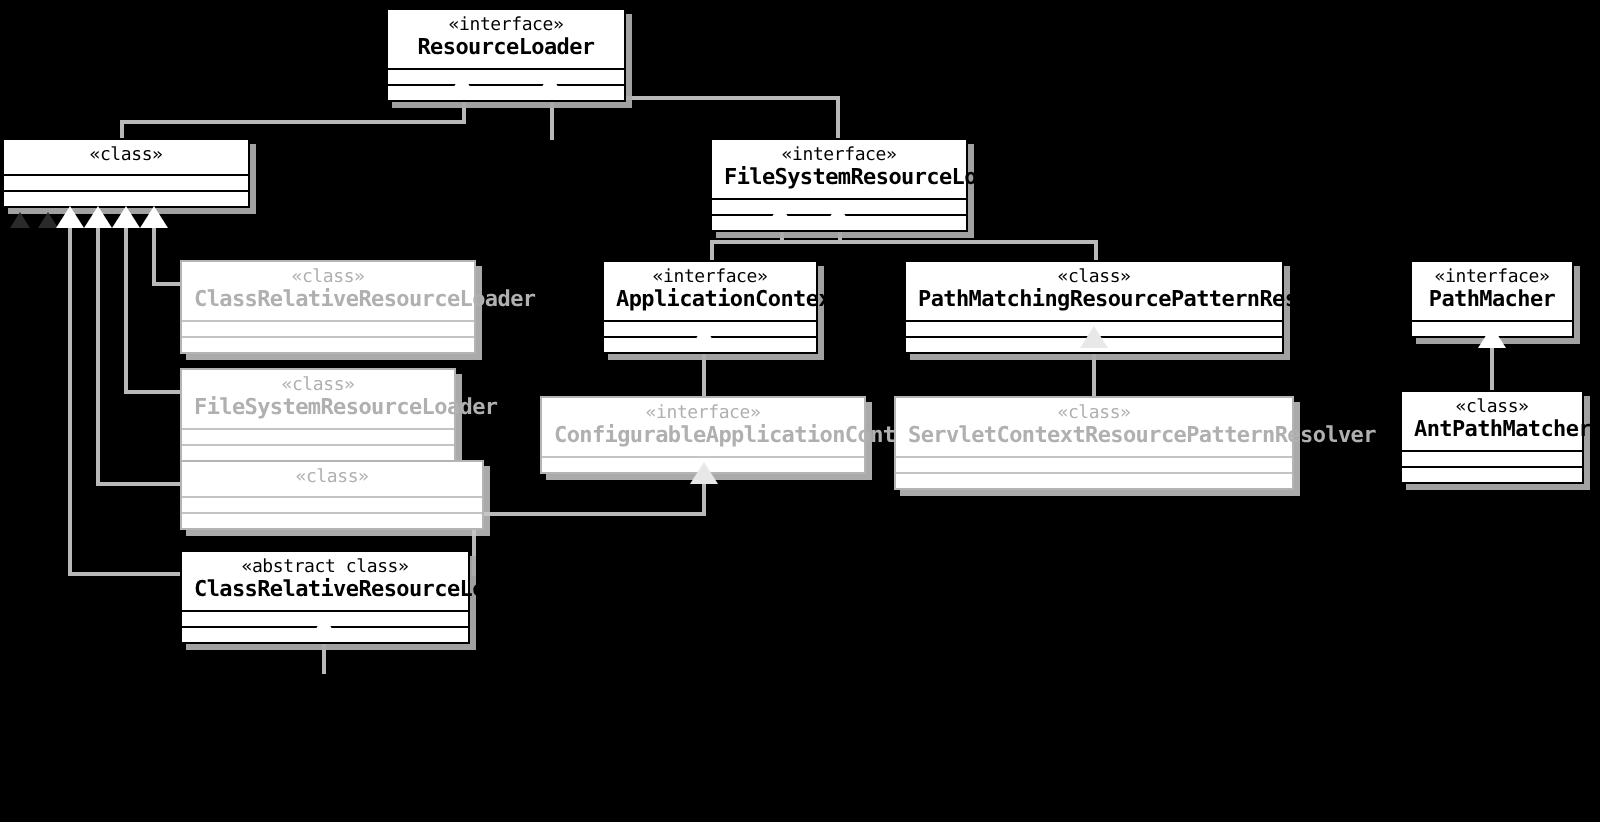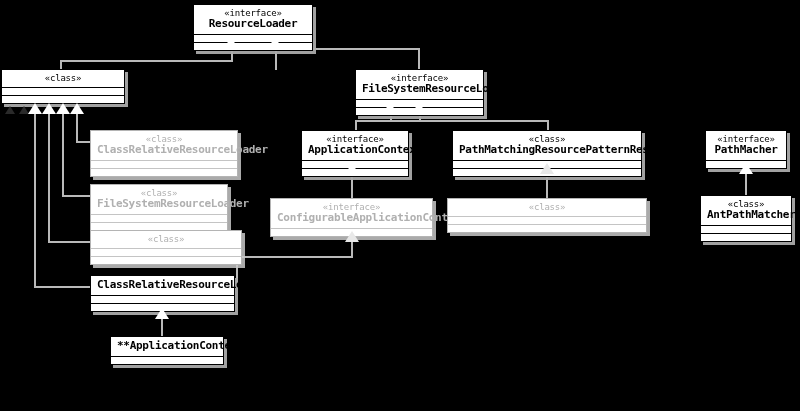--- a/index.html
+++ b/index.html
@@ -232,20 +232,21 @@
     <div class="hdr">
       <span class="stereo">«interface»</span>
       <span class="nm">ConfigurableApplicationContext</span>
     </div>
     <div class="compart"></div>
   </div>
 
   <div class="node dim" style="left:447px; top:198px; width:200px;">
     <div class="hdr">
       <span class="stereo">«class»</span>
+      <span class="nm">ServletContextResourcePatternResolver</span>
     </div>
     <div class="compart"></div>
     <div class="compart"></div>
   </div>
 
   <div class="node" style="left:700px; top:195px; width:92px;">
     <div class="hdr">
       <span class="stereo">«class»</span>
       <span class="nm">AntPathMatcher</span>
     </div>
@@ -256,26 +257,21 @@
   <div class="node dim" style="left:90px; top:230px; width:152px;">
     <div class="hdr">
       <span class="stereo">«class»</span>
     </div>
     <div class="compart"></div>
     <div class="compart"></div>
   </div>
 
   <div class="node" style="left:90px; top:275px; width:145px;">
     <div class="hdr">
+      <span class="stereo">«abstract class»</span>
       <span class="nm">ClassRelativeResourceLoader</span>
     </div>
     <div class="compart"></div>
     <div class="compart"></div>
   </div>
 
-  <div class="node" style="left:110px; top:336px; width:114px;">
-    <div class="hdr">
-      <span class="nm">**ApplicationContext</span>
-    </div>
-    <div class="compart"></div>
-  </div>
 
 </div>
 
 </body></html>

